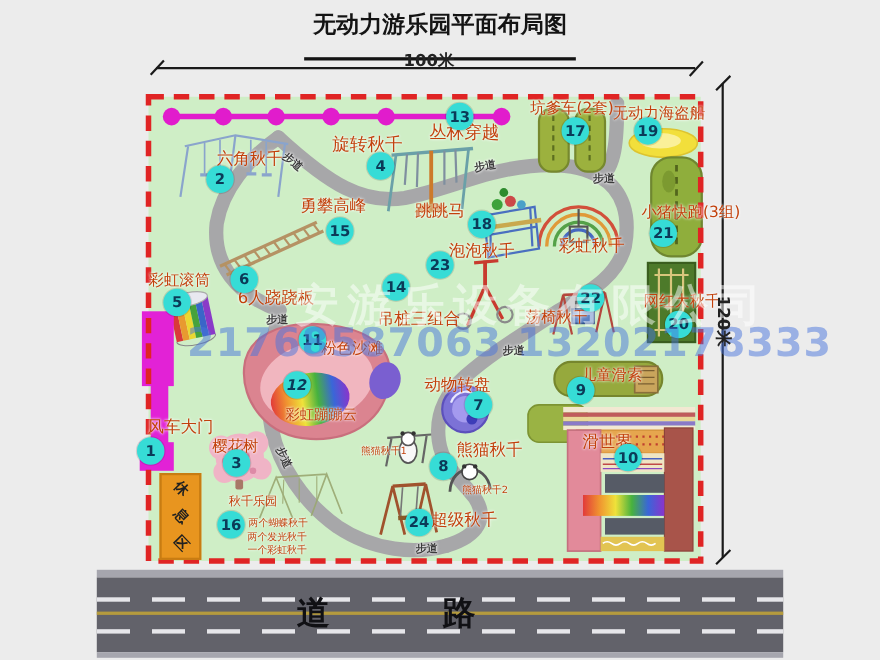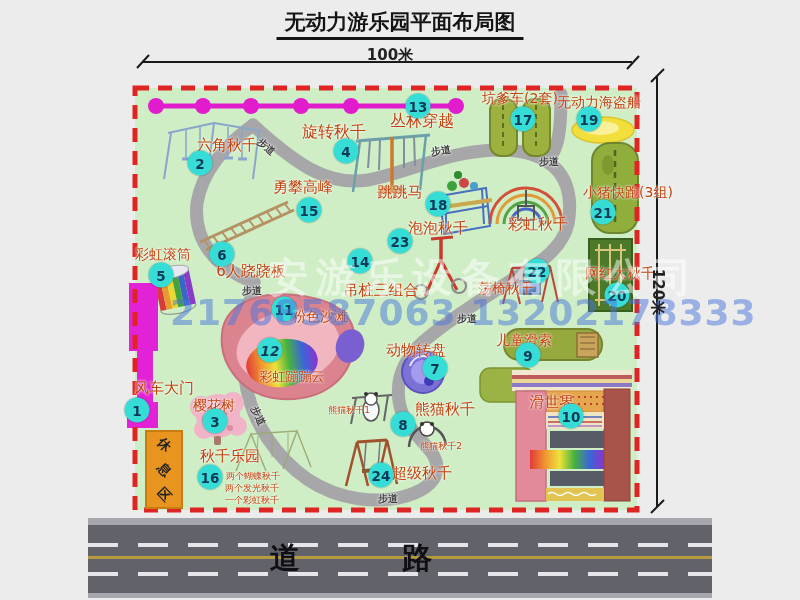--- a/index.html
+++ b/index.html
@@ -1,21 +1,21 @@
 <!DOCTYPE html>
 <html style="--badge: #36dcd6; --border: #e02424; --magenta: #e11ccc; --map_bg: #cfeec6; --road: #62626a;"><head>
 <meta charset="utf-8">
 <style>
   html,body{margin:0;padding:0;background:#ececec;}
   #stage{position:relative;width:800px;height:600px;background:#ececec;overflow:hidden;
          font-family:"DejaVu Sans","Liberation Sans",sans-serif;}
   
   #title{position:absolute;left:400px;top:8px;transform:translateX(-50%);
          font-size:21px;font-weight:bold;color:#141414;border-bottom:3px solid #141414;
-         padding:0 8px 1px;white-space:nowrap;z-index:40;}
+         padding:0 8px 16px;white-space:nowrap;z-index:40;}
   #dim-top-label{position:absolute;left:390px;top:46px;transform:translateX(-50%);
          font-size:15px;font-weight:bold;color:#222;z-index:40;}
   #dim-right-label{position:absolute;left:657px;top:292px;transform:translate(-50%,-50%) rotate(90deg);
          font-size:15px;font-weight:bold;color:#222;z-index:40;}
   
   #gfx{position:absolute;left:0;top:0;z-index:10;}
   
   .lbl{position:absolute;white-space:nowrap;font-weight:400;color:#c2410c;z-index:21;
        text-shadow:0 0 3px rgba(255,255,255,.95),0 0 2px rgba(255,255,255,.9);}
   .lbl.trail{color:#3c3c3c;font-weight:600;}
@@ -287,25 +287,25 @@
       <div class="lbl" style="left: 538px; top: 224px; font-size: 15px; transform: translate(-50%, -50%) rotate(0deg);">彩虹秋千</div>
       <div class="lbl" style="left: 438px; top: 228px; font-size: 15px; transform: translate(-50%, -50%) rotate(0deg);">泡泡秋千</div>
       <div class="lbl" style="left: 506px; top: 289px; font-size: 14px; transform: translate(-50%, -50%) rotate(0deg); text-align: right;">荡椅秋千</div>
       <div class="lbl" style="left: 620px; top: 274px; font-size: 14px; transform: translate(-50%, -50%) rotate(0deg);">网红大秋千</div>
       <div class="lbl" style="left: 163px; top: 255px; font-size: 14px; transform: translate(-50%, -50%) rotate(0deg);">彩虹滚筒</div>
       <div class="lbl" style="left: 251px; top: 271px; font-size: 15px; transform: translate(-50%, -50%) rotate(0deg); text-align: center;">6人跷跷板</div>
       <div class="lbl" style="left: 381px; top: 290px; font-size: 15px; transform: translate(-50%, -50%) rotate(0deg);">吊桩三组合</div>
       <div class="lbl" style="left: 320px; top: 317px; font-size: 14px; transform: translate(-50%, -50%) rotate(0deg);">粉色沙滩</div>
       <div class="lbl" style="left: 292px; top: 377px; font-size: 13px; transform: translate(-50%, -50%) rotate(0deg);">彩虹蹦蹦云</div>
       <div class="lbl" style="left: 416px; top: 350px; font-size: 15px; transform: translate(-50%, -50%) rotate(0deg);">动物转盘</div>
-      <div class="lbl" style="left: 524px; top: 341px; font-size: 14px; transform: translate(-50%, -50%) rotate(0deg);">儿童滑索</div>
+      <div class="lbl" style="left: 556px; top: 341px; font-size: 14px; transform: translate(-50%, -50%) rotate(0deg);">儿童滑索</div>
       <div class="lbl" style="left: 552px; top: 402px; font-size: 15px; transform: translate(-50%, -50%) rotate(0deg);">滑世界</div>
       <div class="lbl" style="left: 144px; top: 388px; font-size: 15px; transform: translate(-50%, -50%) rotate(0deg); margin-left: 20px;">风车大门</div>
       <div class="lbl" style="left: 214px; top: 406px; font-size: 14px; transform: translate(-50%, -50%) rotate(0deg);">樱花树</div>
-      <div class="lbl" style="left: 230px; top: 456px; font-size: 15px; transform: translate(-50%, -50%) rotate(0deg);">秋千乐园</div>
+      <div class="lbl" style="left: 230px; top: 456px; font-size: 11px; transform: translate(-50%, -50%) rotate(0deg);">秋千乐园</div>
       <div class="lbl" style="left: 445px; top: 409px; font-size: 15px; transform: translate(-50%, -50%) rotate(0deg);">熊猫秋千</div>
       <div class="lbl" style="left: 349px; top: 410px; font-size: 9px; transform: translate(-50%, -50%) rotate(0deg);">熊猫秋千1</div>
       <div class="lbl" style="left: 441px; top: 446px; font-size: 9px; transform: translate(-50%, -50%) rotate(0deg); text-align: center;">熊猫秋千2</div>
       <div class="lbl" style="left: 422px; top: 473px; font-size: 15px; transform: translate(-50%, -50%) rotate(0deg);">超级秋千</div>
       <div class="lbl" style="left: 253px; top: 476px; font-size: 9px; transform: translate(-50%, -50%) rotate(0deg);">两个蝴蝶秋千</div>
       <div class="lbl" style="left: 252px; top: 488px; font-size: 9px; transform: translate(-50%, -50%) rotate(0deg);">两个发光秋千</div>
       <div class="lbl" style="left: 252px; top: 500px; font-size: 9px; transform: translate(-50%, -50%) rotate(0deg);">一个彩虹秋千</div>
       <div class="lbl trail" style="left: 266px; top: 147px; font-size: 10px; transform: translate(-50%, -50%) rotate(40deg);">步道</div>
       <div class="lbl trail" style="left: 441px; top: 151px; font-size: 10px; transform: translate(-50%, -50%) rotate(-8deg);">步道</div>
       <div class="lbl trail" style="left: 549px; top: 162px; font-size: 10px; transform: translate(-50%, -50%) rotate(0deg);">步道</div>

